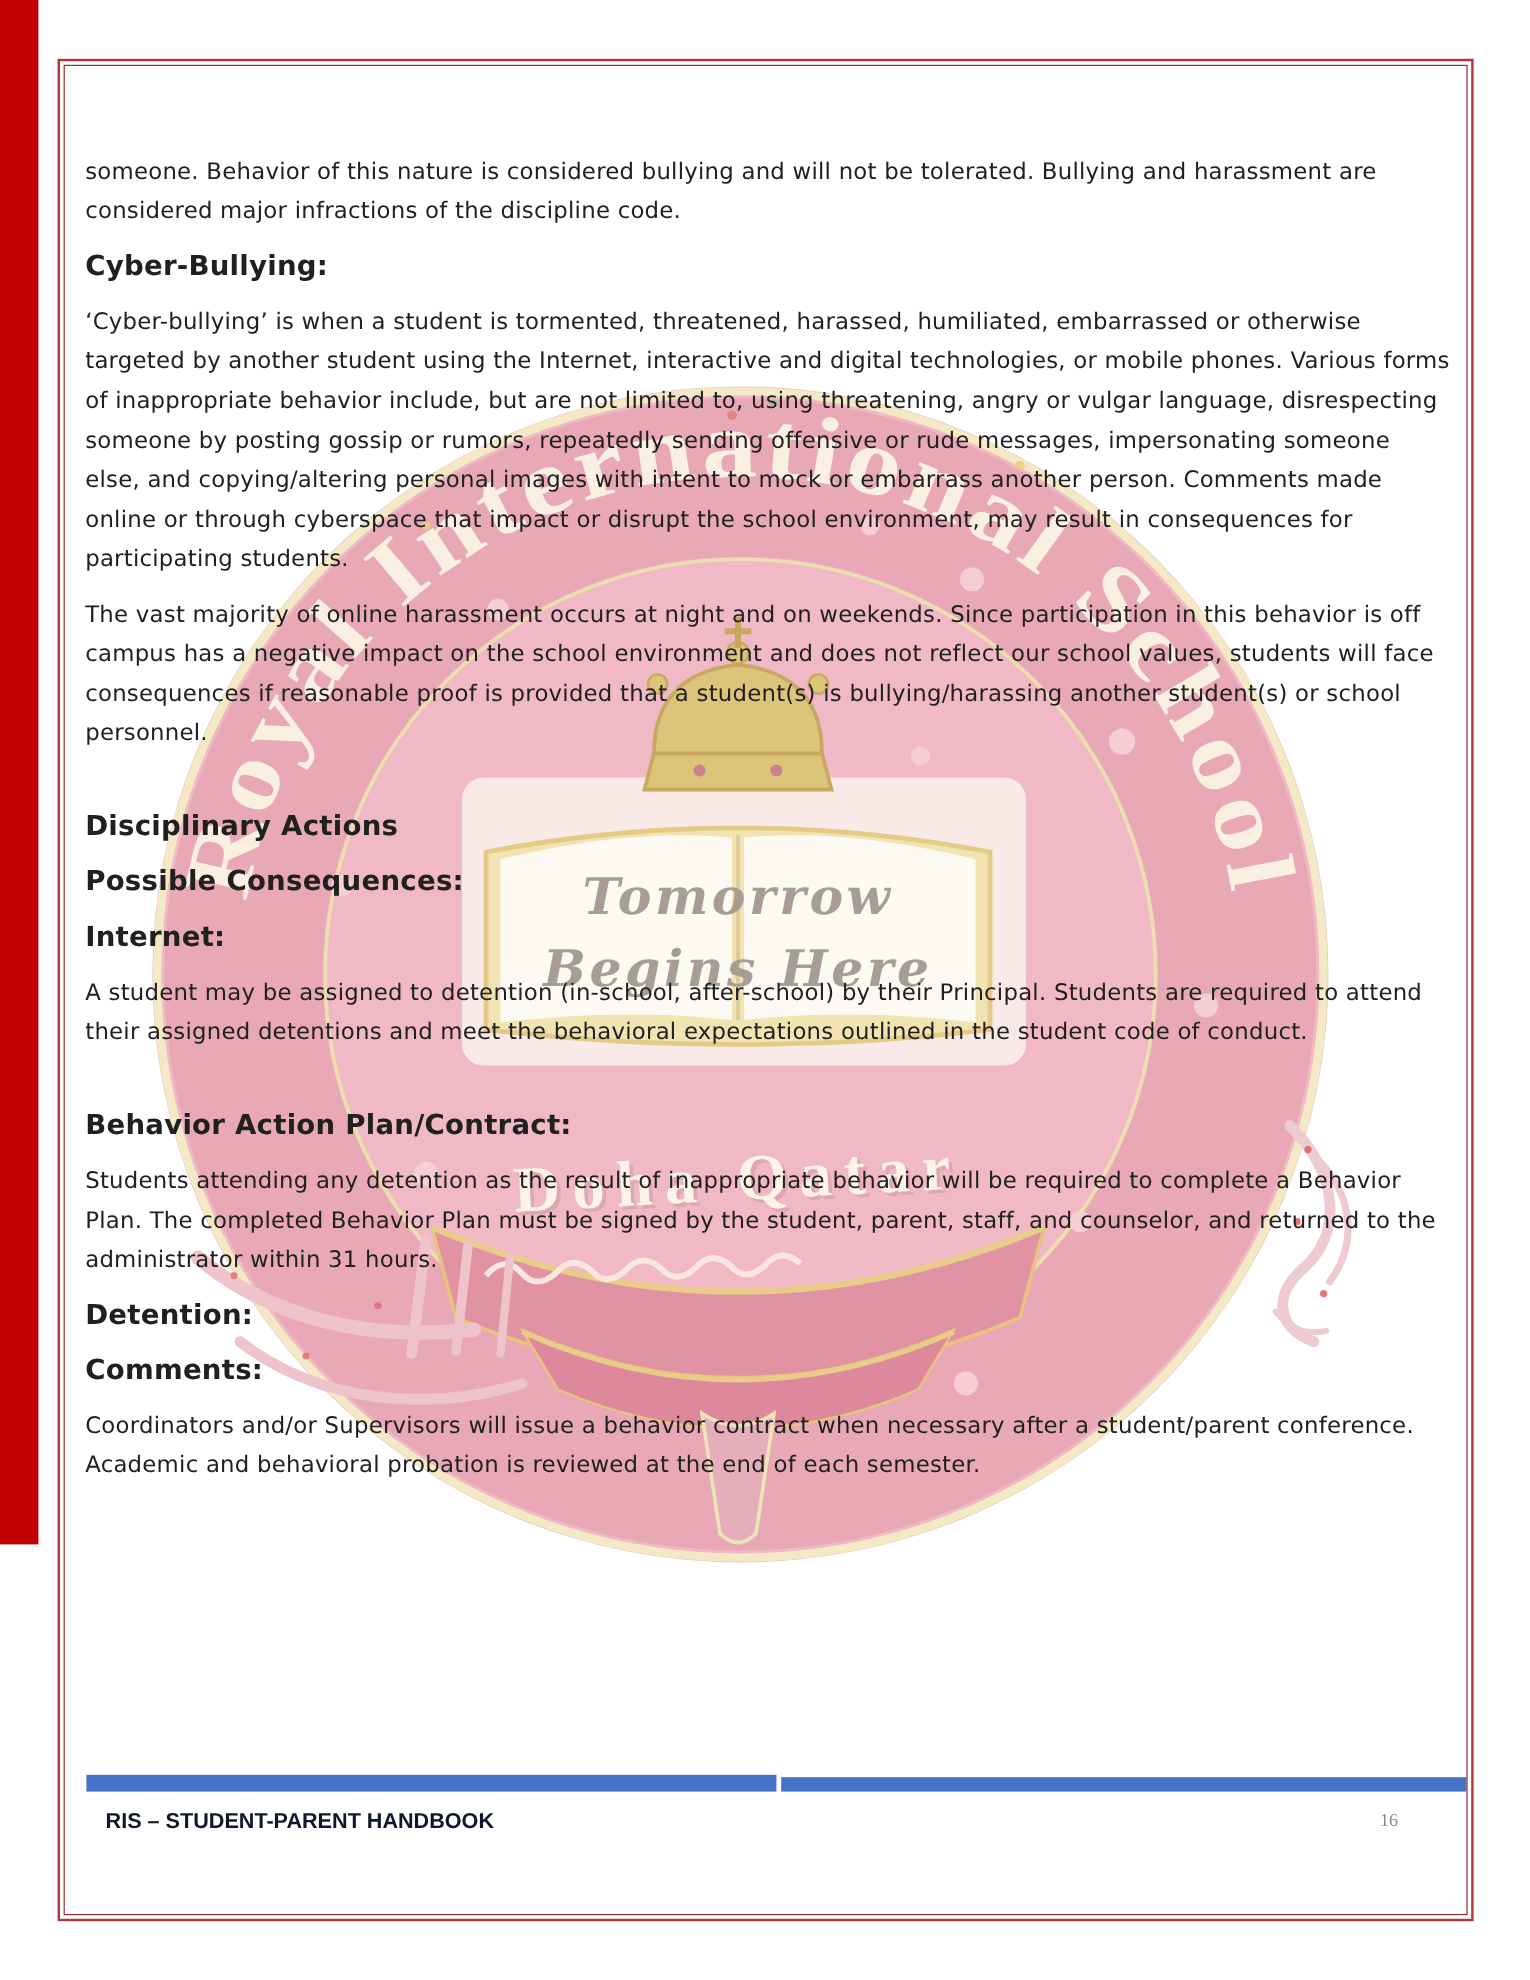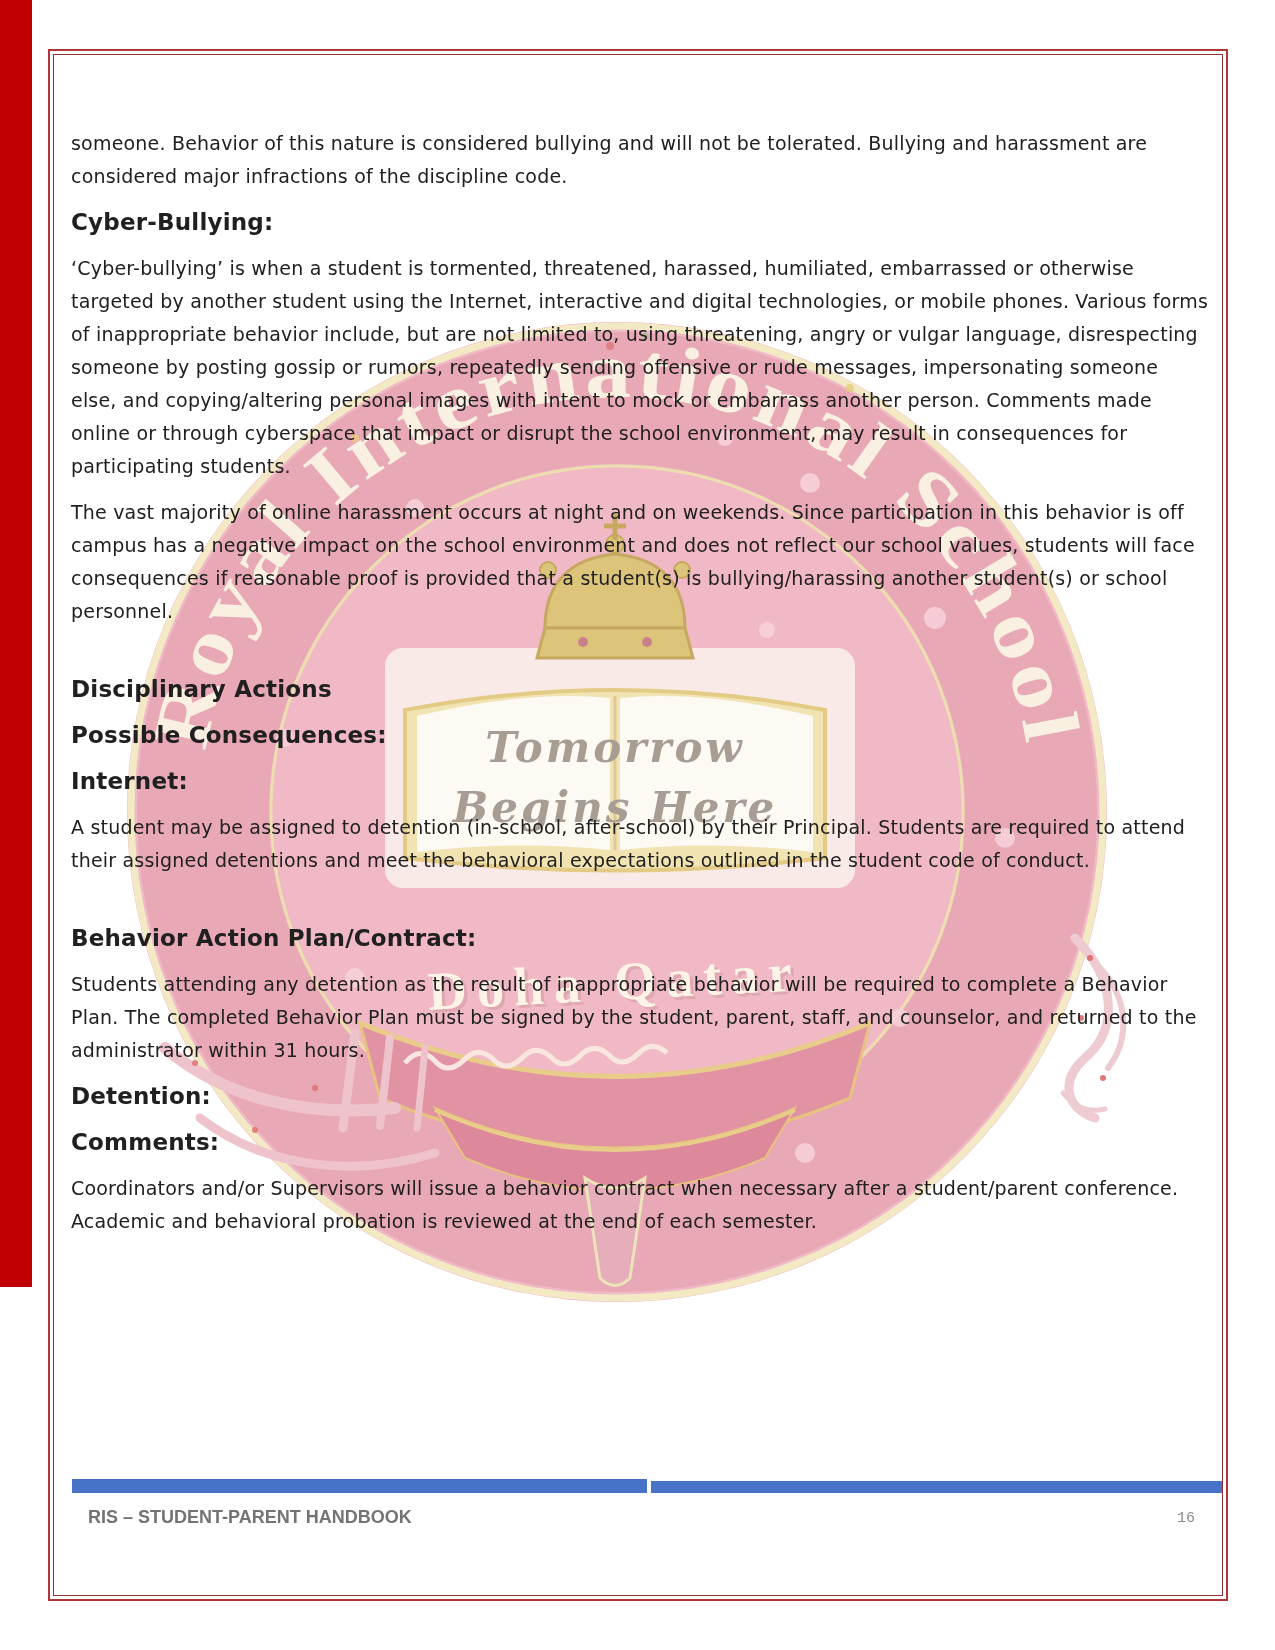--- a/index.html
+++ b/index.html
@@ -81,30 +81,30 @@
     width: 571px; height: 12px;
     background: #4673c8;
     z-index: 1;
   }
   .footer-title {
     position: absolute;
     left: 88px; top: 1507px;
     font-family: "Liberation Sans", sans-serif;
     font-size: 18px;
     font-weight: bold;
-    color: #737373;
+    color: #0f172a;
     letter-spacing: 0px;
     z-index: 1;
   }
   .page-number {
     position: absolute;
     left: 1150px; top: 1510px;
     width: 72px;
-    text-align: center;
-    font-family: Liberation Mono, monospace;
+    text-align: left;
+    font-family: Liberation Serif, serif;
     font-size: 15px;
     color: #8a8a8a;
     z-index: 1;
   }
   .seal-arc-text {
     font-family: "Liberation Serif", serif;
     font-weight: bold;
     font-size: 80px;
     fill: #f8eedd;
     letter-spacing: 4px;

